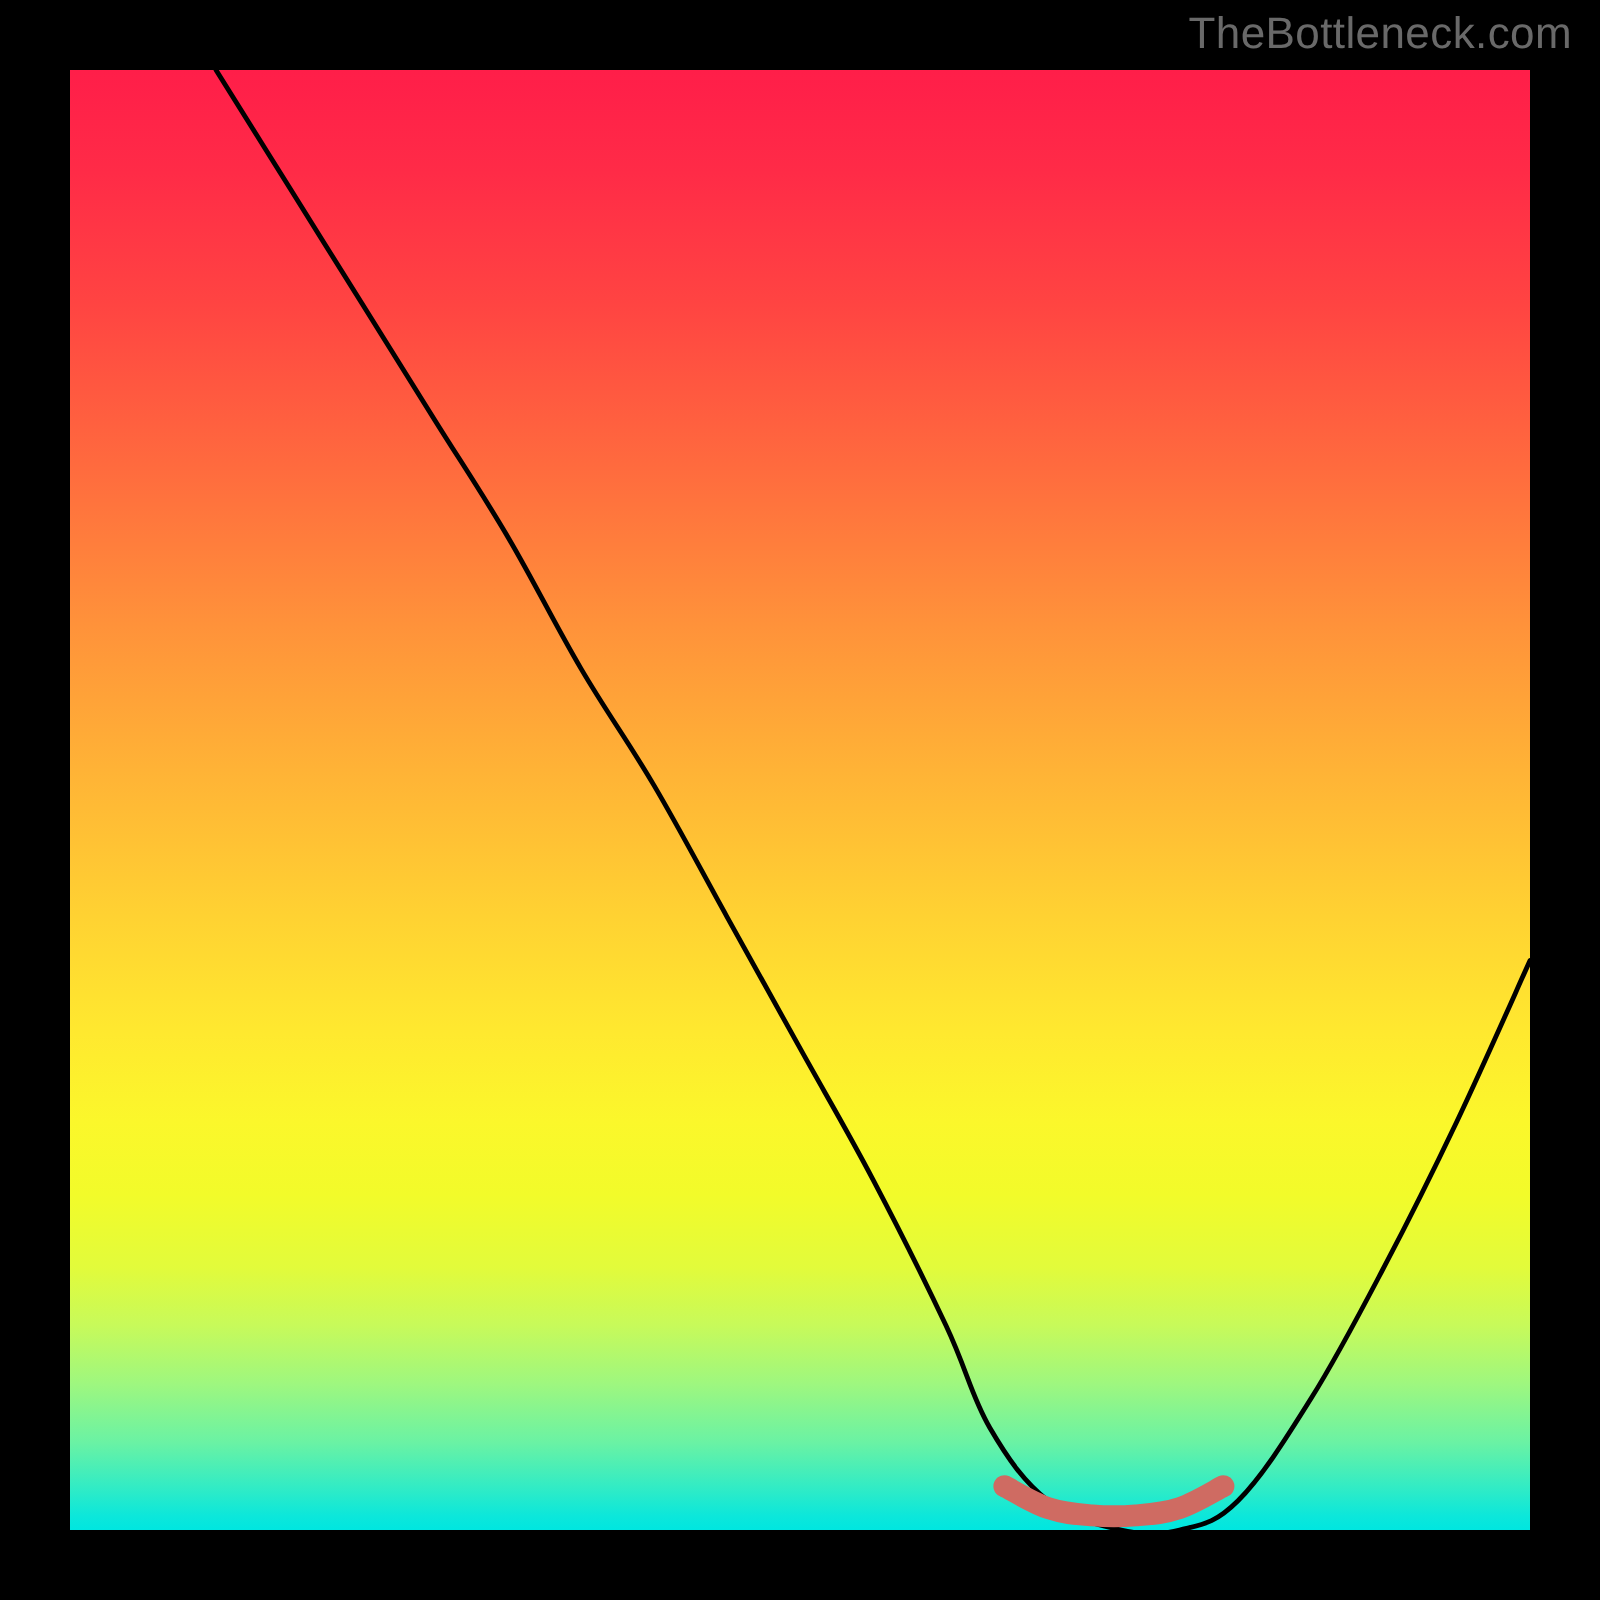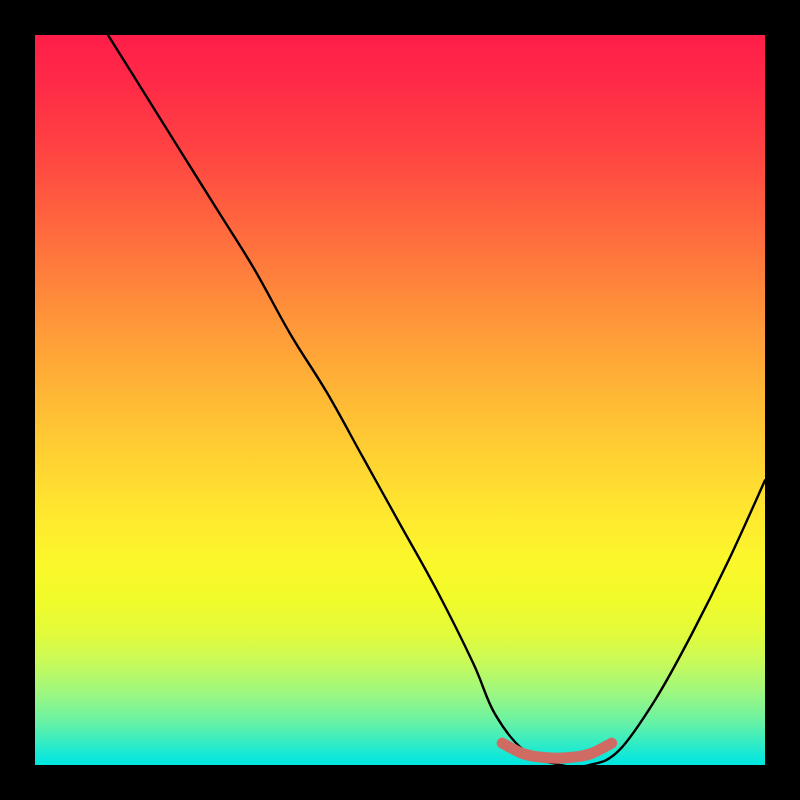--- a/index.html
+++ b/index.html
@@ -63,20 +63,21 @@
     position: absolute;
     inset: 0;
     width: 730px;
     height: 730px;
   }
 </style>
 </head>
 <body>
 
 <div class="frame">
+  <div class="watermark">TheBottleneck.com</div>
 
   <div class="plot-area">
     <div class="gradient-bg"></div>
     <svg class="curve" viewBox="0 0 730 730" preserveAspectRatio="none">
       <g>
         <path id="curve-path" fill="none" stroke="#000000" stroke-width="2.4" stroke-linecap="round" d="M 73.00 0.00 C 79.57 10.51, 96.36 37.38, 109.50 58.40 C 122.64 79.42, 132.86 95.78, 146.00 116.80 C 159.14 137.82, 169.36 154.18, 182.50 175.20 C 195.64 196.22, 205.86 211.26, 219.00 233.60 C 232.14 255.94, 242.36 276.96, 255.50 299.30 C 268.64 321.64, 278.86 335.36, 292.00 357.70 C 305.14 380.04, 315.36 399.75, 328.50 423.40 C 341.64 447.05, 351.86 465.45, 365.00 489.10 C 378.14 512.75, 388.36 529.83, 401.50 554.80 C 414.64 579.77, 427.49 605.46, 438.00 627.80 C 448.51 650.14, 450.70 663.13, 459.90 678.90 C 469.10 694.67, 477.27 706.20, 489.10 715.40 C 500.93 724.60, 513.77 727.37, 525.60 730.00 C 537.43 732.63, 544.29 732.63, 554.80 730.00 C 565.31 727.37, 572.17 727.23, 584.00 715.40 C 595.83 703.57, 607.36 685.32, 620.50 664.30 C 633.64 643.28, 643.86 623.57, 657.00 598.60 C 670.14 573.63, 680.36 553.19, 693.50 525.60 C 706.64 498.01, 723.43 459.75, 730.00 445.30"></path>
       </g>
       <g>
         <path id="marker-path" fill="none" stroke="#cf6b62" stroke-width="11" stroke-linecap="round" stroke-linejoin="round" d="M 467.20 708.10 C 471.14 710.07, 481.22 716.42, 489.10 719.05 C 496.98 721.68, 503.12 722.04, 511.00 722.70 C 518.88 723.36, 525.02 723.36, 532.90 722.70 C 540.78 722.04, 546.92 721.68, 554.80 719.05 C 562.68 716.42, 572.76 710.07, 576.70 708.10"></path>
       </g>

